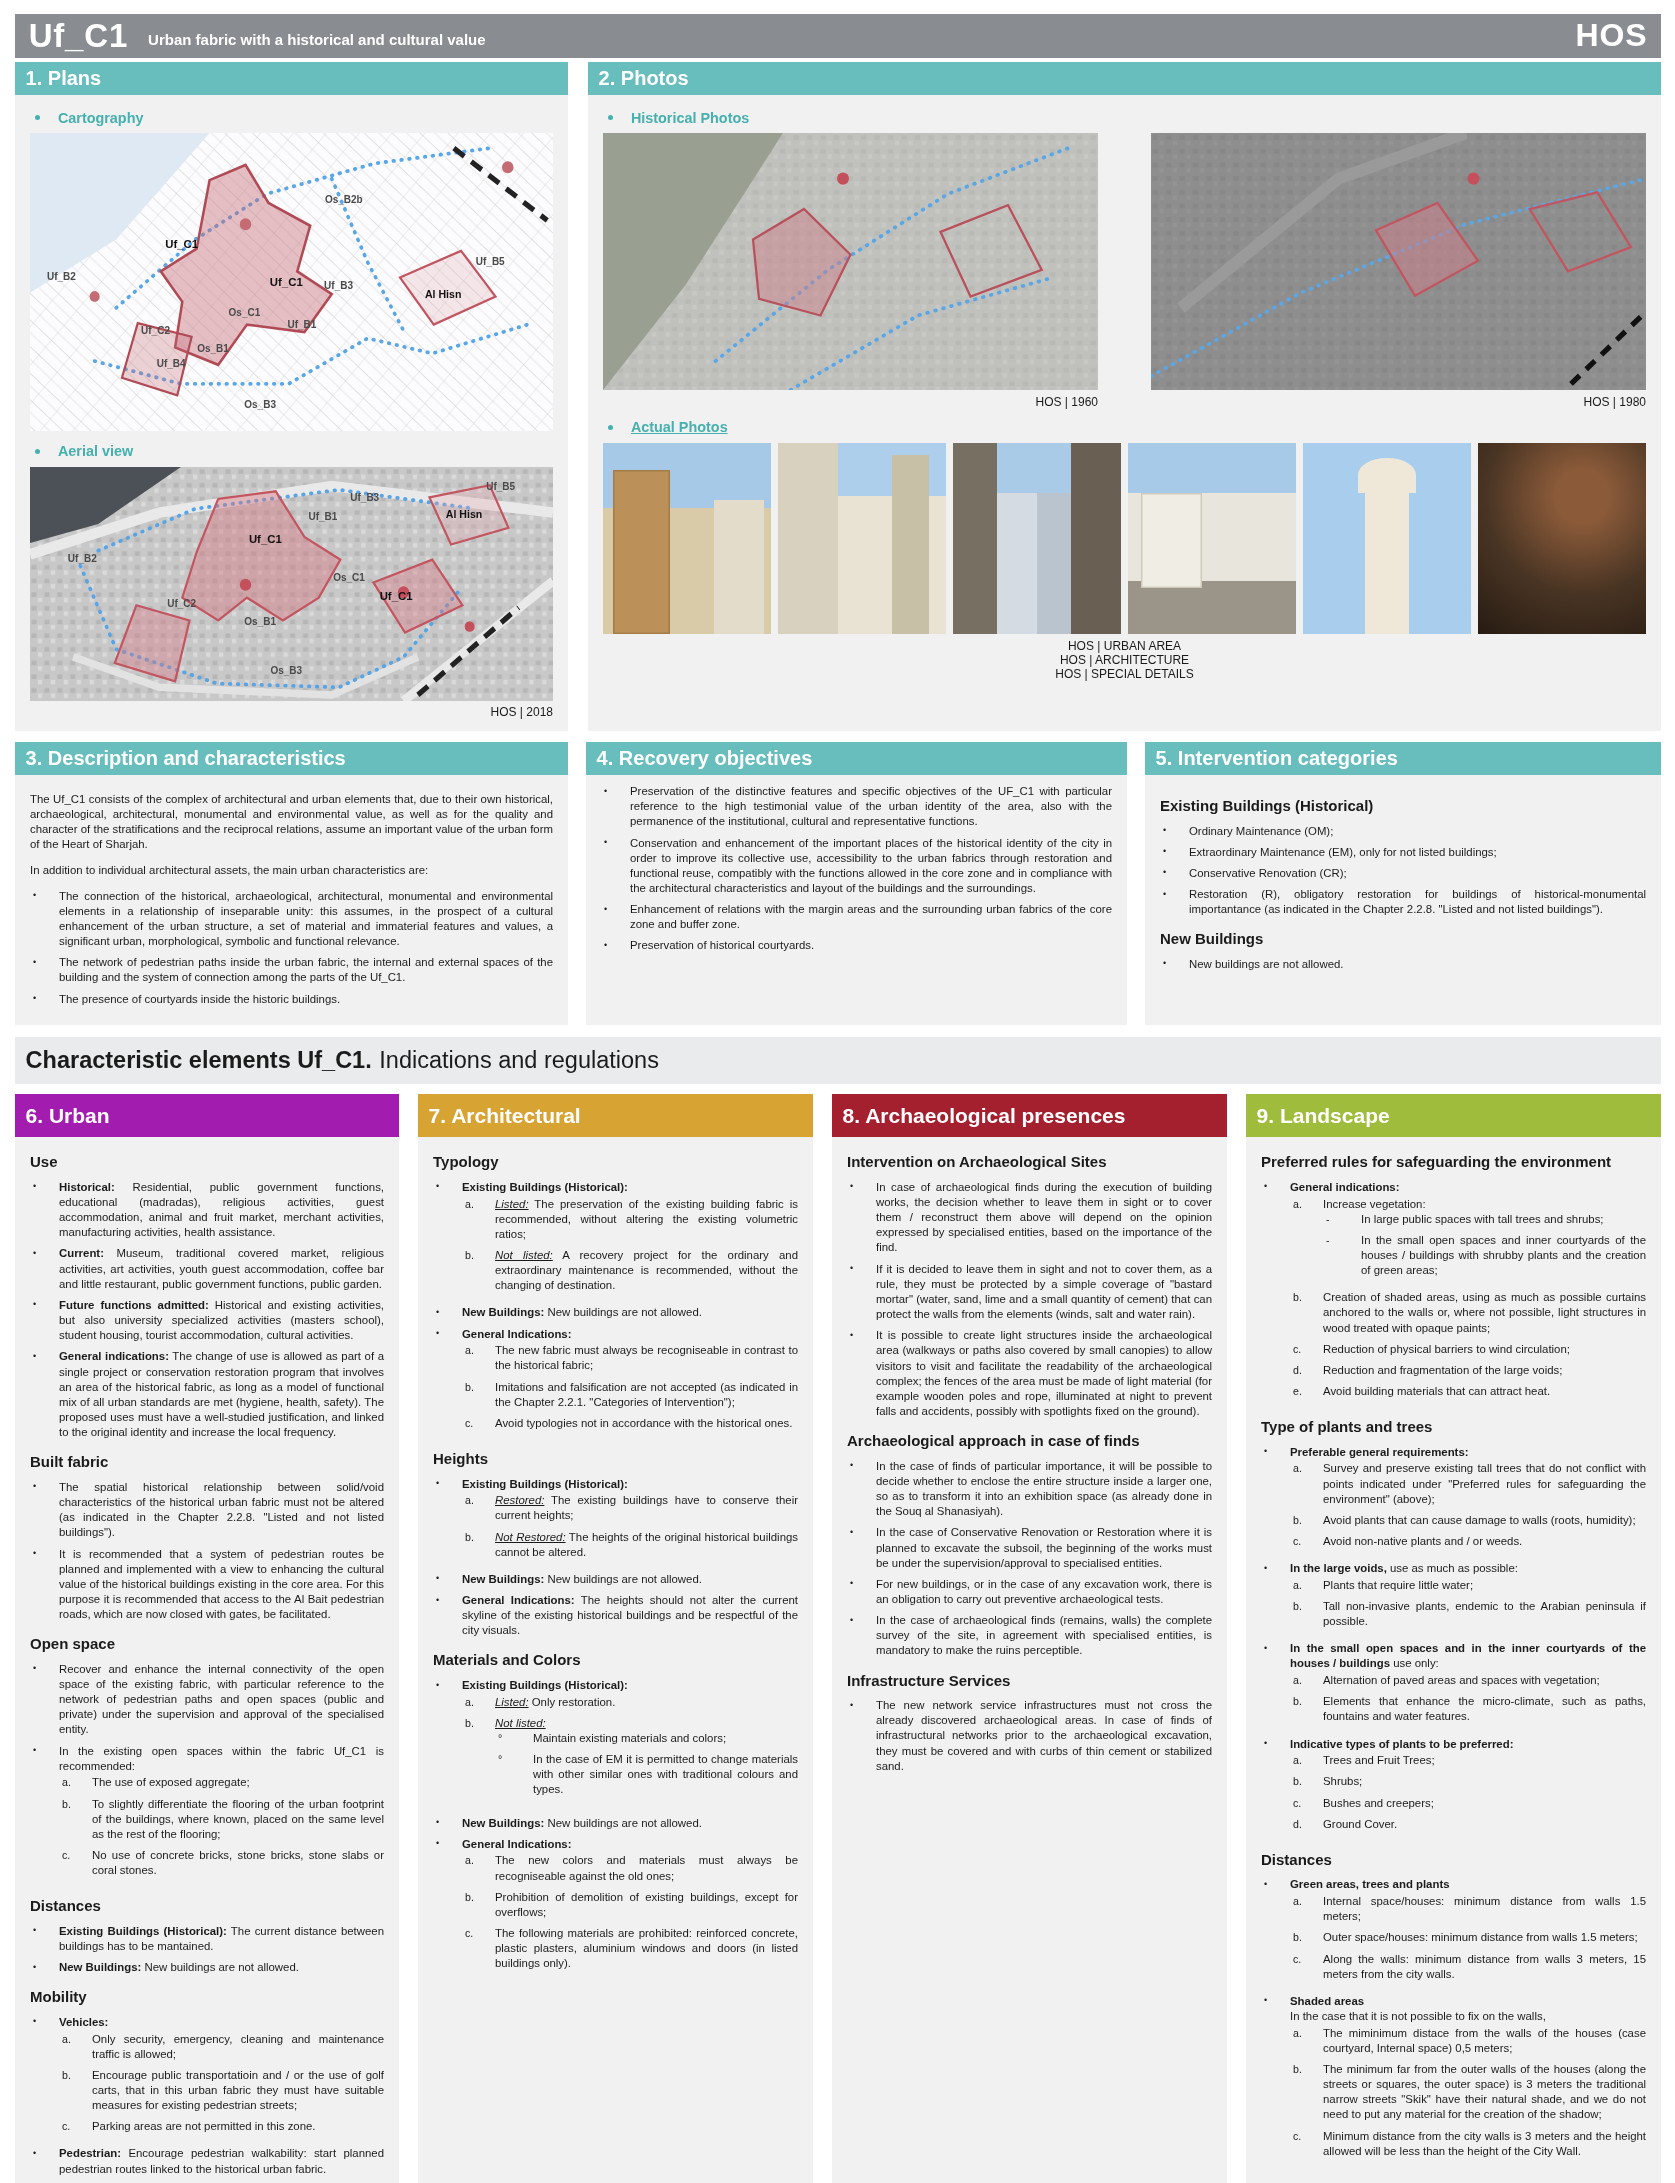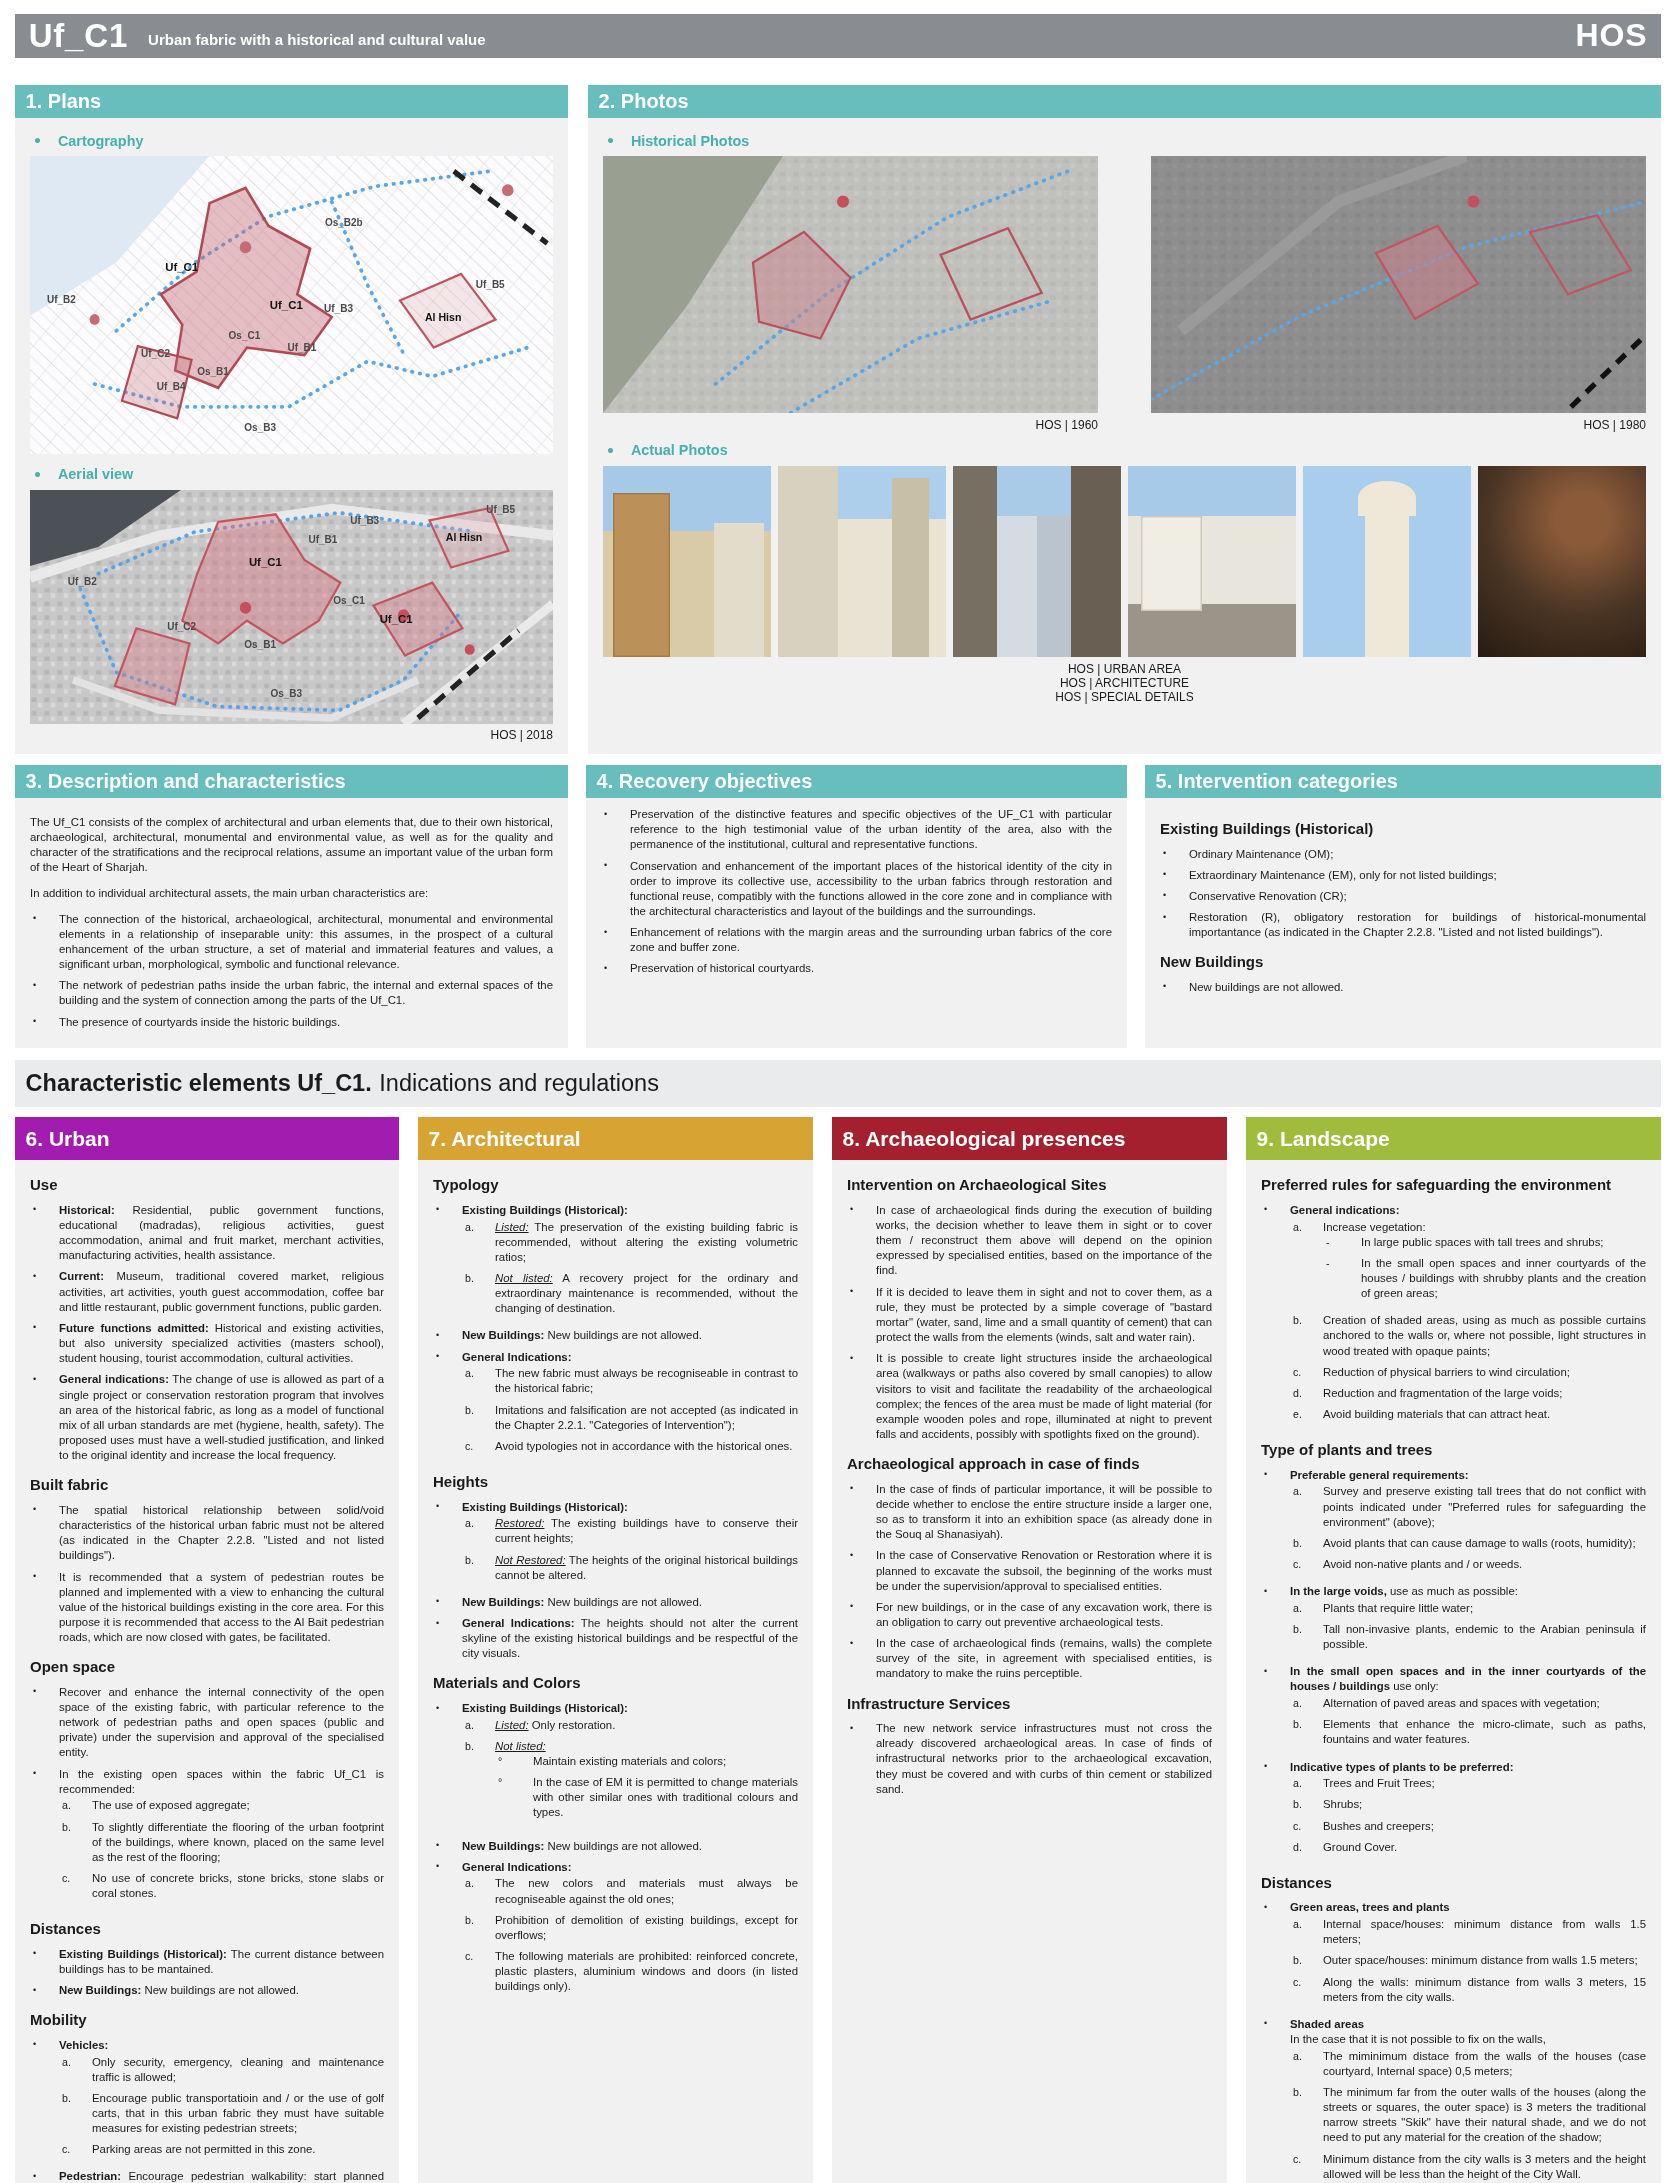--- a/index.html
+++ b/index.html
@@ -7,21 +7,21 @@
   .page{padding:13.7px 15px 15px 15px;}
 
   
   .topbar{height:44px;background:#898d92;display:flex;align-items:center;padding:0 13.7px;}
   .topbar .code{font-size:33px;font-weight:bold;color:#fff;letter-spacing:0.8px;}
   .topbar .subtitle{font-size:15px;font-weight:bold;color:#fff;margin-left:20px;margin-top:7.6px;}
   .topbar .hos{margin-left:auto;font-size:32px;font-weight:bold;color:#fff;letter-spacing:0.8px;}
 
   
   .row{display:flex;align-items:stretch;}
-  .row1{margin-top:27px;gap:20px;}
+  .row1{margin-top:4px;gap:20px;}
   .row2{margin-top:10.6px;gap:18px;}
   .row3{margin-top:10.6px;gap:19px;}
   .panel{display:flex;flex-direction:column;}
   .sec-h{height:33px;line-height:33px;font-size:20px;font-weight:bold;color:#fff;padding-left:10.6px;flex:none;}
   .panel-body{background:#f1f1f2;flex:1;padding:9px 15px 12px 15px;}
 
   .bullet-label{display:flex;align-items:center;font-size:14.4px;font-weight:bold;color:#45b0ae;margin:6px 0 7.6px 0;}
   .bullet-label .sq{width:5.3px;height:5.3px;border-radius:50%;background:#45b0ae;margin:0 18px 0 4.6px;flex:none;}
 
   .caption{font-size:12px;color:#1b1b1b;text-align:right;margin-top:4.6px;}
@@ -229,21 +229,21 @@
         </div>
         <div class="hist-cap">
           <div class="caption">
             <span>HOS</span> | <b>1960</b>
           </div>
           <div class="caption">
             <span>HOS</span> | <b>1980</b>
           </div>
         </div>
 
-        <div class="bullet-label" style="margin-top:10.6px;">
+        <div class="bullet-label" style="margin-top:10.6px;text-decoration:underline;">
           <span class="sq"></span>
           <span>Actual Photos</span>
         </div>
         <div class="strip">
           <div class="photo p1"></div>
           <div class="photo p2"></div>
           <div class="photo p3"></div>
           <div class="photo p4"></div>
           <div class="photo p5"></div>
           <div class="photo p6"></div>

